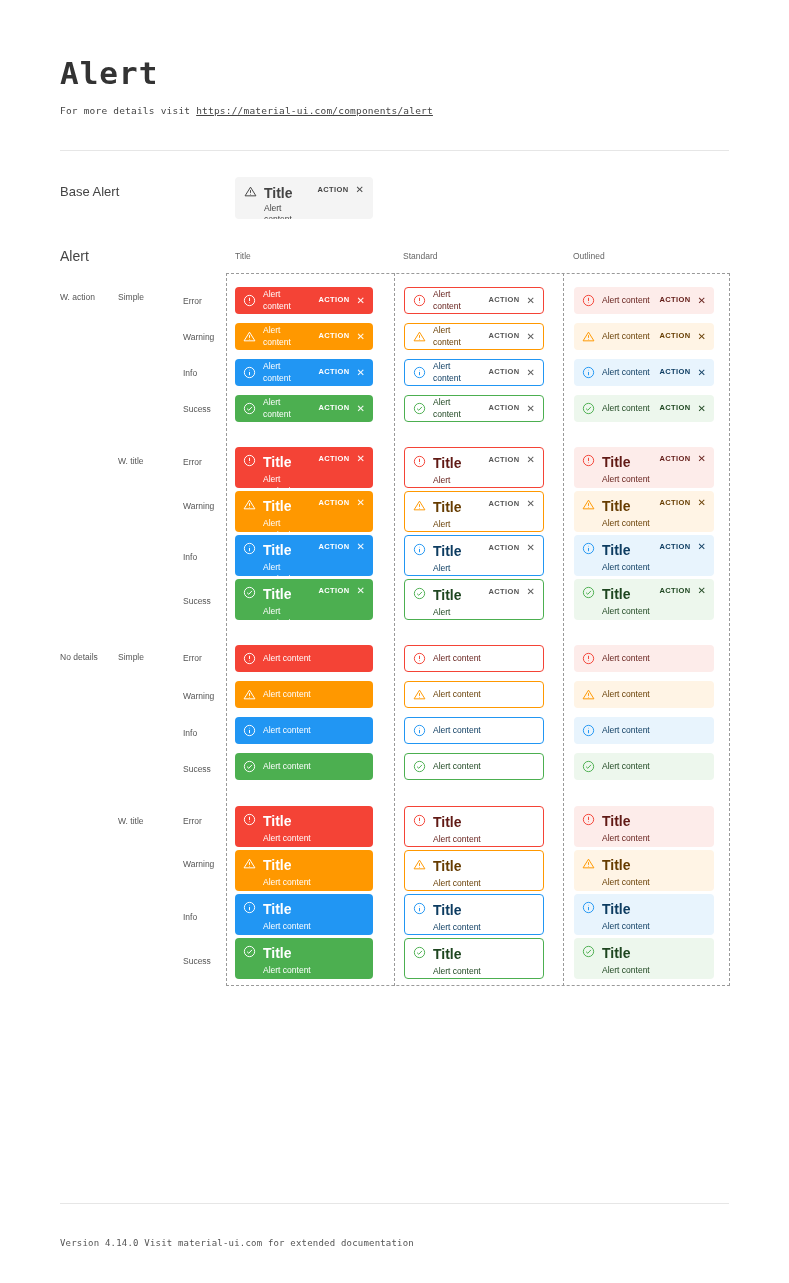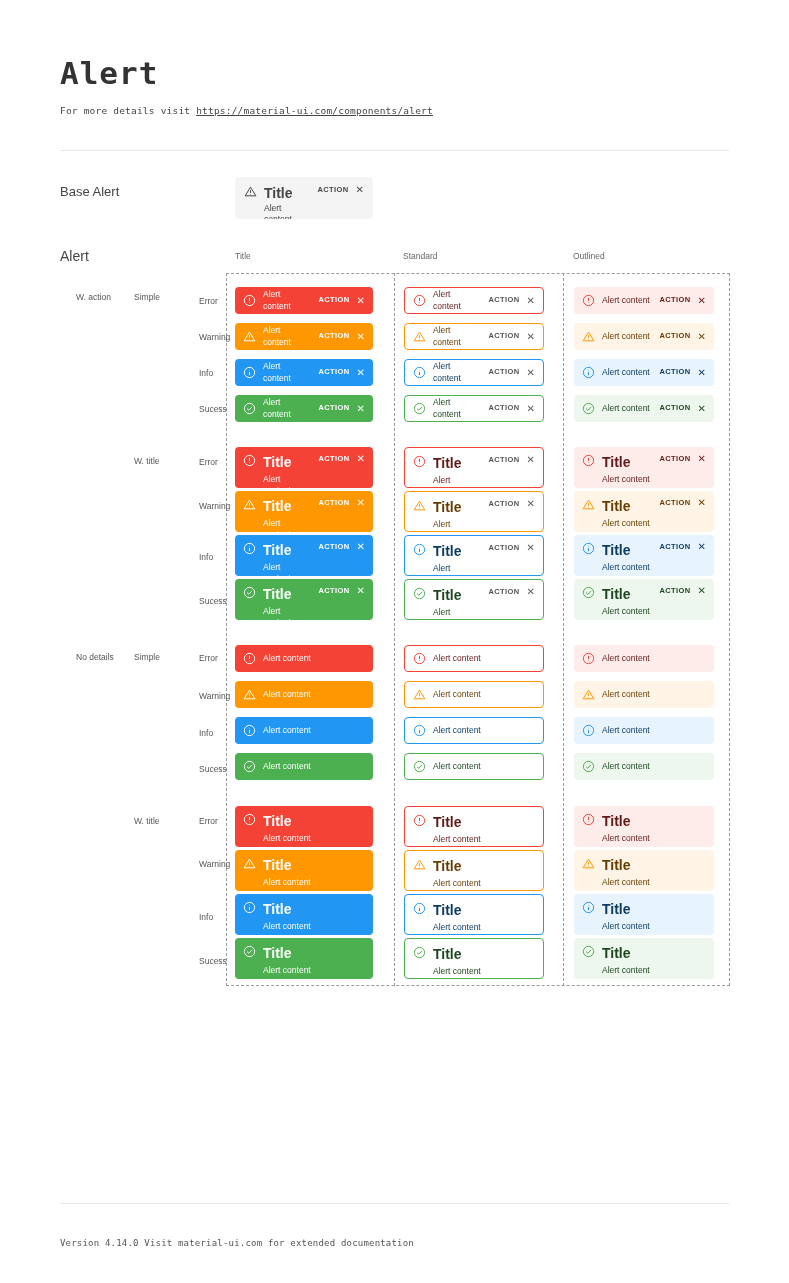--- a/index.html
+++ b/index.html
@@ -64,21 +64,20 @@
     top: 251px;
   }
   .col-filled { left: 235px; }
   .col-outlined { left: 403px; }
   .col-standard { left: 573px; }
 
   .row-label {
     position: absolute;
     font-size: 8.5px;
     color: #555;
-    margin-left: 16px;
   }
 
   
   .dash-box {
     position: absolute;
     left: 226px; top: 273px;
     width: 504px; height: 713px;
     border: 1px dashed #9a9a9a;
   }
   .dash-div {

